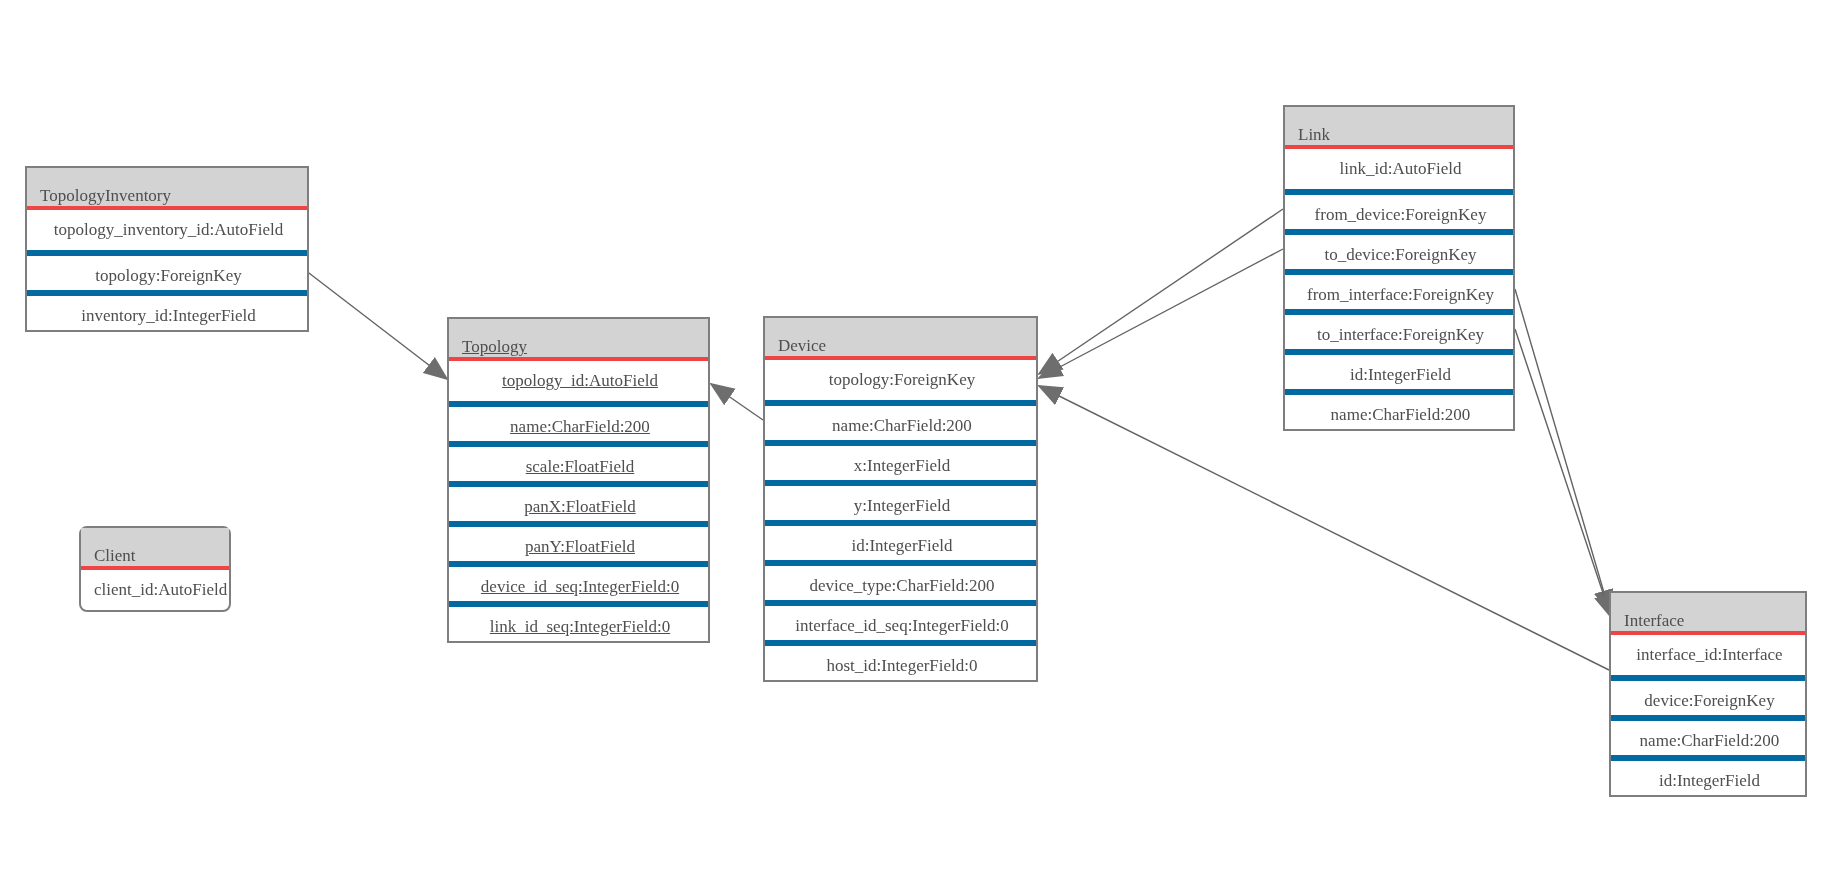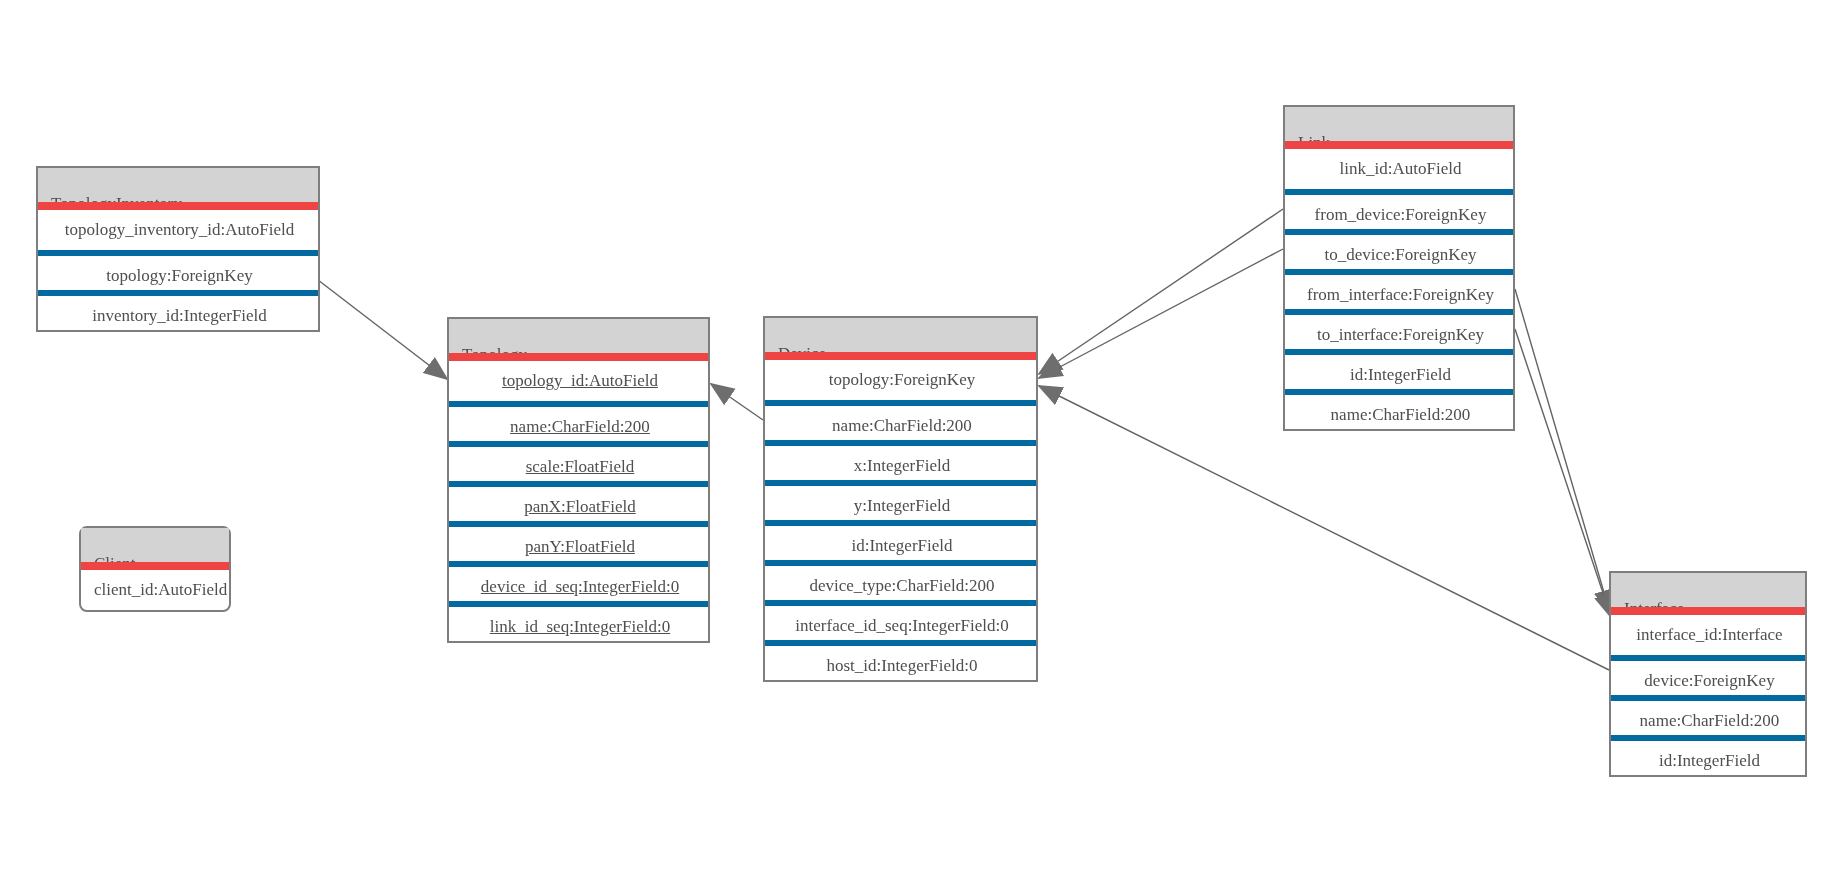--- a/index.html
+++ b/index.html
@@ -28,23 +28,23 @@
     box-sizing: border-box;
     background: #ffffff;
     border: 2px solid #7e7e7e;
     color: #4f4f4f;
     font-size: 17px;
   }
   .entity-header {
     box-sizing: border-box;
     height: 42px;
     line-height: 40px;
-    padding: 16px 10px 0 13px;
+    padding: 8px 10px 0 13px;
     background: #d3d3d3;
-    border-bottom: 8px solid #ef4444;
+    border-bottom: 4px solid #ef4444;
     white-space: nowrap;
     overflow: hidden;
   }
   .entity-row {
     box-sizing: border-box;
     height: 40px;
     line-height: 39px;
     padding: 0 10px 0 13px;
     white-space: nowrap;
     overflow: hidden;
@@ -69,21 +69,21 @@
       <line x1="305" y1="270" x2="447" y2="379" marker-end="url(#arrow)"></line>
       <line x1="763" y1="420" x2="711" y2="384" marker-end="url(#arrow)"></line>
       <line x1="1283" y1="209" x2="1039" y2="374" marker-end="url(#arrow)"></line>
       <line x1="1283" y1="249" x2="1039" y2="378" marker-end="url(#arrow)"></line>
       <line x1="1609" y1="670" x2="1039" y2="386" marker-end="url(#arrow)"></line>
       <line x1="1515" y1="289" x2="1610" y2="613" marker-end="url(#arrow)"></line>
       <line x1="1515" y1="329" x2="1611" y2="617" marker-end="url(#arrow)"></line>
     </g>
   </svg>
 
-  <div class="entity" style="left:36px; top:166px; width:284px;">
+  <div class="entity" style="left:25px; top:166px; width:284px;">
     <div class="entity-header">TopologyInventory</div>
     <div class="entity-row">topology_inventory_id:AutoField</div>
     <div class="entity-row">topology:ForeignKey</div>
     <div class="entity-row">inventory_id:IntegerField</div>
   </div>
 
   <div class="entity" style="left:79px; top:526px; width:152px;border-radius:8px;">
     <div class="entity-header">Client</div>
     <div class="entity-row">client_id:AutoField</div>
   </div>
@@ -115,21 +115,21 @@
     <div class="entity-header">Link</div>
     <div class="entity-row">link_id:AutoField</div>
     <div class="entity-row">from_device:ForeignKey</div>
     <div class="entity-row">to_device:ForeignKey</div>
     <div class="entity-row">from_interface:ForeignKey</div>
     <div class="entity-row">to_interface:ForeignKey</div>
     <div class="entity-row">id:IntegerField</div>
     <div class="entity-row">name:CharField:200</div>
   </div>
 
-  <div class="entity" style="left:1609px; top:571px; width:198px;">
+  <div class="entity" style="left:1609px; top:591px; width:198px;">
     <div class="entity-header">Interface</div>
     <div class="entity-row">interface_id:Interface</div>
     <div class="entity-row">device:ForeignKey</div>
     <div class="entity-row">name:CharField:200</div>
     <div class="entity-row">id:IntegerField</div>
   </div>
 
 </div>
 
 </body></html>

